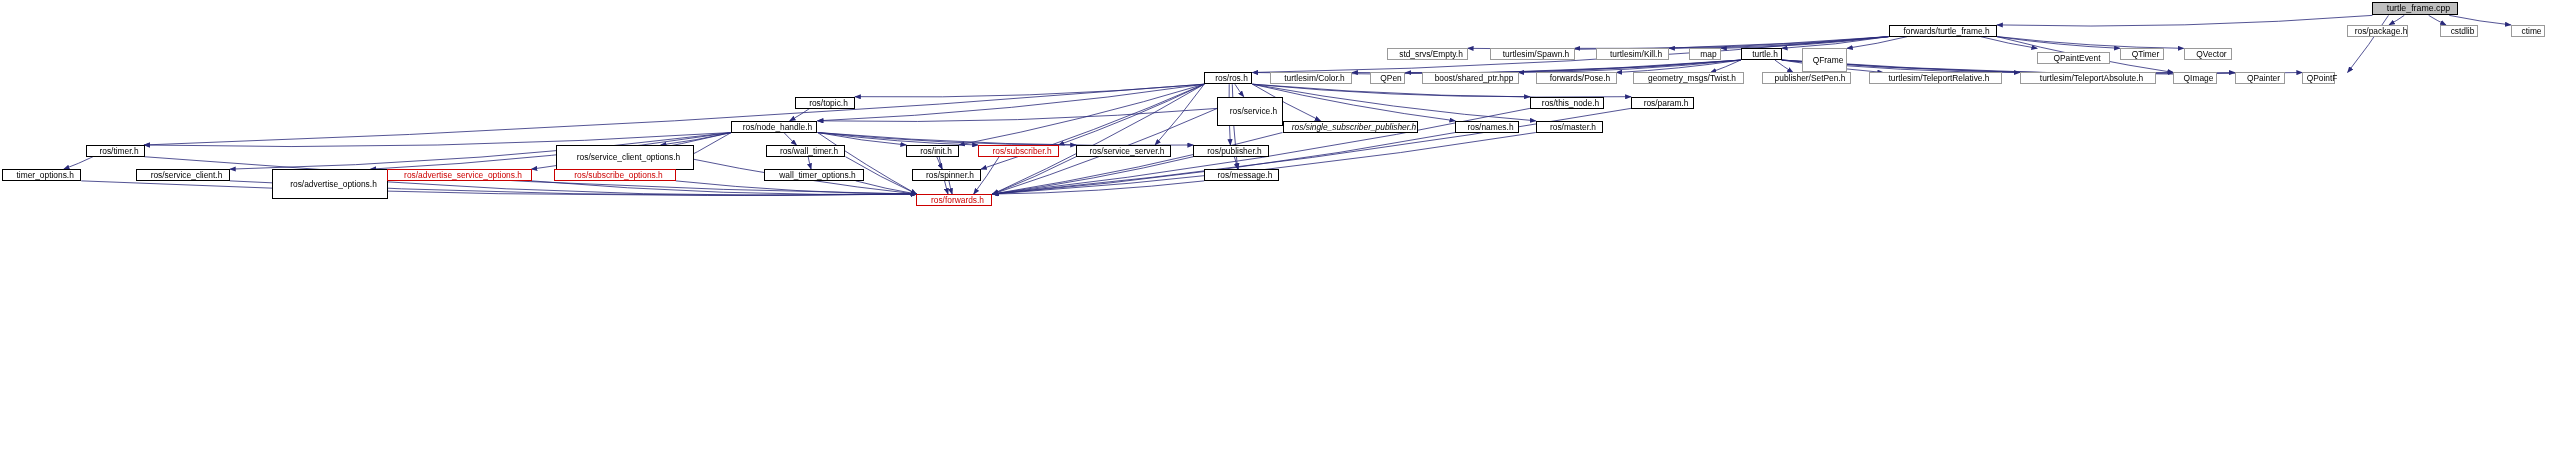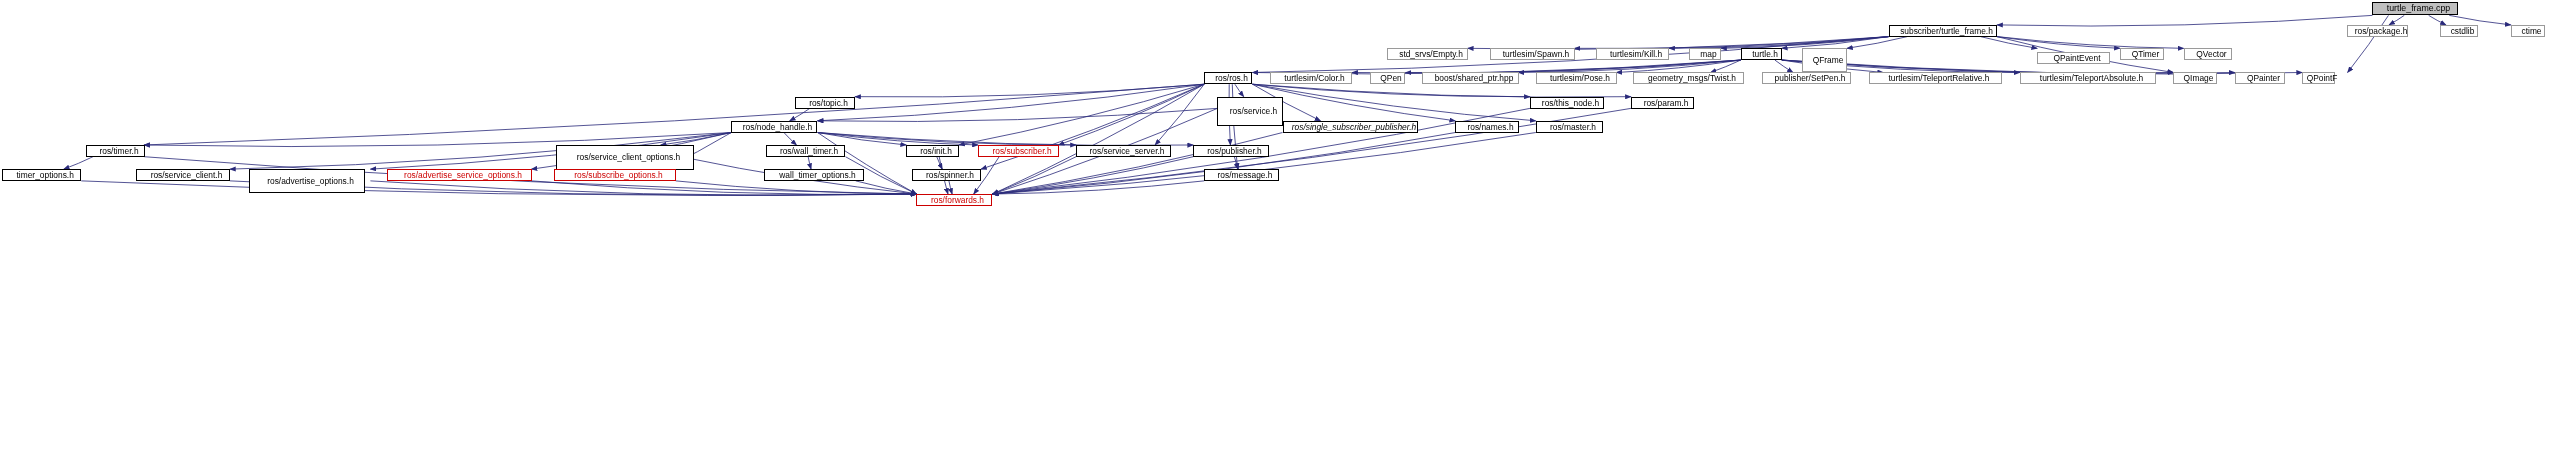--- a/index.html
+++ b/index.html
@@ -139,21 +139,21 @@
       <div class="node sys" style="left: 2347px; top: 25px; width: 61px; height: 11.7px;">
         <span class="lbl">ros/package.h</span>
       </div>
       <div class="node sys" style="left: 2440px; top: 25px; width: 38px; height: 11.7px;">
         <span class="lbl">cstdlib</span>
       </div>
       <div class="node sys" style="left: 2511px; top: 25px; width: 34px; height: 11.7px;">
         <span class="lbl">ctime</span>
       </div>
       <div class="node local" style="left: 1889px; top: 25px; width: 108px; height: 11.7px;">
-        <span class="lbl">subscriber/turtle_frame.h</span>
+        <span class="lbl">forwards/turtle_frame.h</span>
       </div>
       <div class="node sys" style="left: 1387px; top: 48px; width: 81px; height: 11.7px;">
         <span class="lbl">std_srvs/Empty.h</span>
       </div>
       <div class="node sys" style="left: 1490px; top: 48px; width: 85px; height: 11.7px;">
         <span class="lbl">turtlesim/Spawn.h</span>
       </div>
       <div class="node sys" style="left: 1596px; top: 48px; width: 73px; height: 11.7px;">
         <span class="lbl">turtlesim/Kill.h</span>
       </div>
@@ -181,21 +181,21 @@
       <div class="node sys" style="left: 1270px; top: 72px; width: 82px; height: 11.7px;">
         <span class="lbl">turtlesim/Color.h</span>
       </div>
       <div class="node sys" style="left: 1370px; top: 72px; width: 35px; height: 11.7px;">
         <span class="lbl">QPen</span>
       </div>
       <div class="node sys" style="left: 1422px; top: 72px; width: 97px; height: 11.7px;">
         <span class="lbl">boost/shared_ptr.hpp</span>
       </div>
       <div class="node sys" style="left: 1536px; top: 72px; width: 81px; height: 11.7px;">
-        <span class="lbl">turtlesim/Pose.h</span>
+        <span class="lbl">forwards/Pose.h</span>
       </div>
       <div class="node sys" style="left: 1633px; top: 72px; width: 111px; height: 11.7px;">
         <span class="lbl">geometry_msgs/Twist.h</span>
       </div>
       <div class="node sys" style="left: 1762px; top: 72px; width: 89px; height: 11.7px;">
         <span class="lbl">publisher/SetPen.h</span>
       </div>
       <div class="node sys" style="left: 1869px; top: 72px; width: 133px; height: 11.7px;">
         <span class="lbl">turtlesim/TeleportRelative.h</span>
       </div>
@@ -255,21 +255,21 @@
       </div>
       <div class="node local" style="left: 1193px; top: 145px; width: 76px; height: 11.7px;">
         <span class="lbl">ros/publisher.h</span>
       </div>
       <div class="node local" style="left: 2.2px; top: 169px; width: 79px; height: 11.7px;">
         <span class="lbl">timer_options.h</span>
       </div>
       <div class="node local" style="left: 136px; top: 169px; width: 94px; height: 11.7px;">
         <span class="lbl">ros/service_client.h</span>
       </div>
-      <div class="node local" style="left: 249px; top: 169px; width: 116px; height: 24px;">
+      <div class="node local" style="left: 272px; top: 169px; width: 116px; height: 30px;">
         <span class="lbl">ros/advertise_options.h</span>
       </div>
       <div class="node red" style="left: 387px; top: 169px; width: 145px; height: 11.7px;">
         <span class="lbl">ros/advertise_service_options.h</span>
       </div>
       <div class="node red" style="left: 554px; top: 169px; width: 122px; height: 11.7px;">
         <span class="lbl">ros/subscribe_options.h</span>
       </div>
       <div class="node local" style="left: 764px; top: 169px; width: 100px; height: 11.7px;">
         <span class="lbl">wall_timer_options.h</span>

